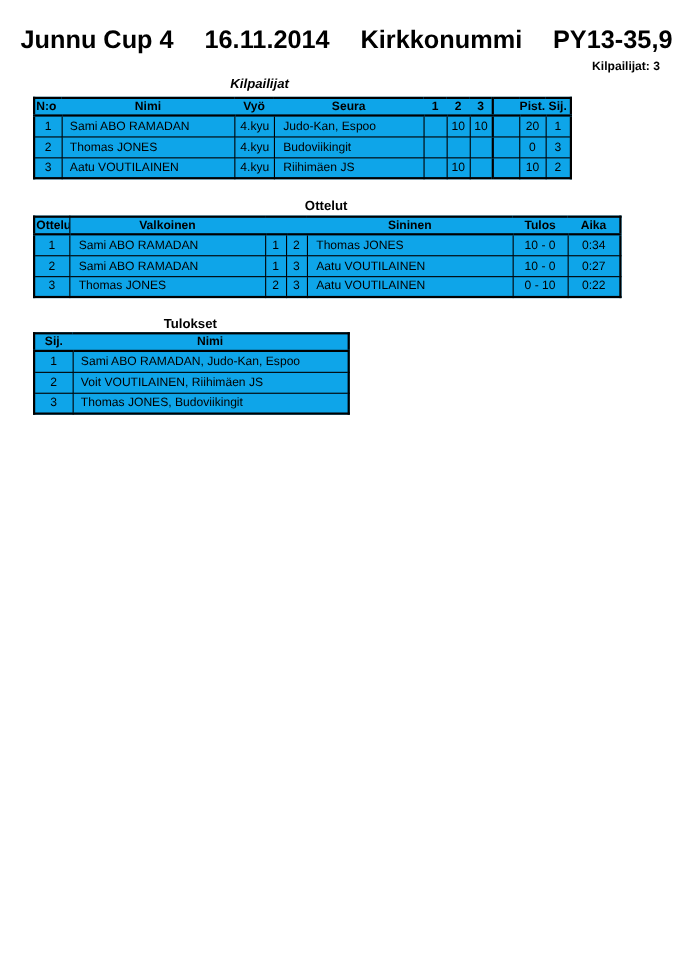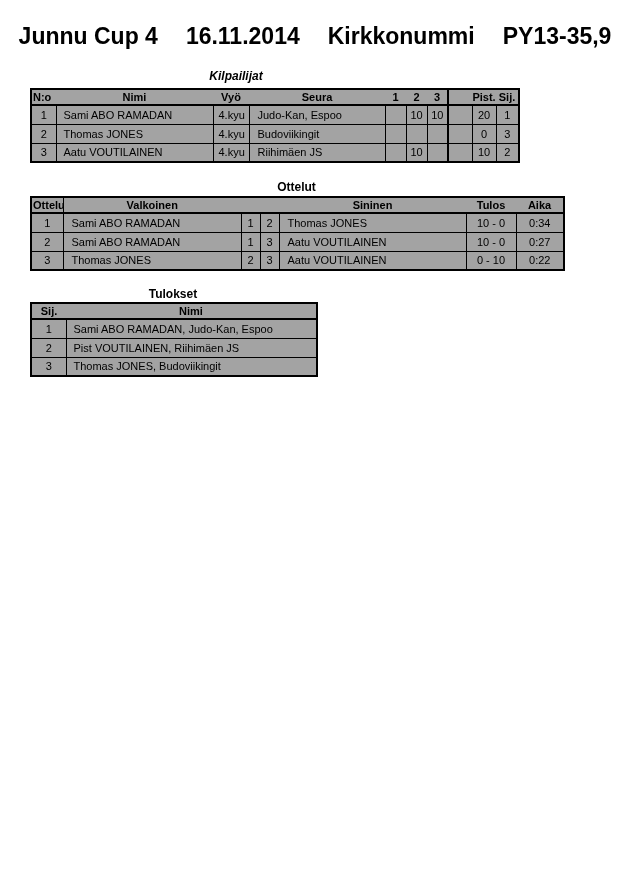--- a/index.html
+++ b/index.html
@@ -19,21 +19,21 @@
   }
   .section-label {
     position:absolute; font-size:12px; font-weight:bold; text-align:center;
   }
   #label-kilpailijat { top:69px;  left:30px; width:412px;font-style:italic; }
   #label-ottelut     { top:180px; left:30px; width:533px; }
   #label-tulokset    { top:287px; left:30px; width:286px; }
 
   table {
     position:absolute; border-collapse:collapse; table-layout:fixed;
-    background:#a3a3a3; border:2px solid #000;
+    background:#0ea5e9; border:2px solid #000;
   }
   #table-kilpailijat { top:88px;  left:30px; width:488px; }
   #table-ottelut     { top:196px; left:30px; width:533px;padding-left:23px; }
   #table-tulokset    { top:302px; left:30px; width:286px; }
 
   th {
     font-size:11px; font-weight:bold; height:16px; padding:0;
     border:none; border-bottom:2px solid #000; 
     white-space:nowrap; overflow:hidden;
   }
@@ -67,20 +67,21 @@
 
 <div class="page">
 
   <div class="main-title">
     <span>Junnu Cup 4</span>
     <span>16.11.2014</span>
     <span>Kirkkonummi</span>
     <span>PY13-35,9</span>
   </div>
 
+  <div class="competitors-count">Kilpailijat: 3</div>
 
   <div class="section-label" id="label-kilpailijat">Kilpailijat</div>
 
   <table id="table-kilpailijat">
     <colgroup>
       <col class="c-no">
         <col class="c-nimi">
         <col class="c-vyo">
         <col class="c-seura">
       <col class="c-s">
@@ -211,21 +212,21 @@
         <th>Nimi</th>
       </tr>
     </thead>
     <tbody>
       <tr>
         <td>1</td>
         <td class="al pad7">Sami ABO RAMADAN, Judo-Kan, Espoo</td>
       </tr>
       <tr>
         <td>2</td>
-        <td class="al pad7">Pist VOUTILAINEN, Riihimäen JS</td>
+        <td class="al pad7">Voit VOUTILAINEN, Riihimäen JS</td>
       </tr>
       <tr>
         <td>3</td>
         <td class="al pad7">Thomas JONES, Budoviikingit</td>
       </tr>
     </tbody>
   </table>
 
 </div>
 

